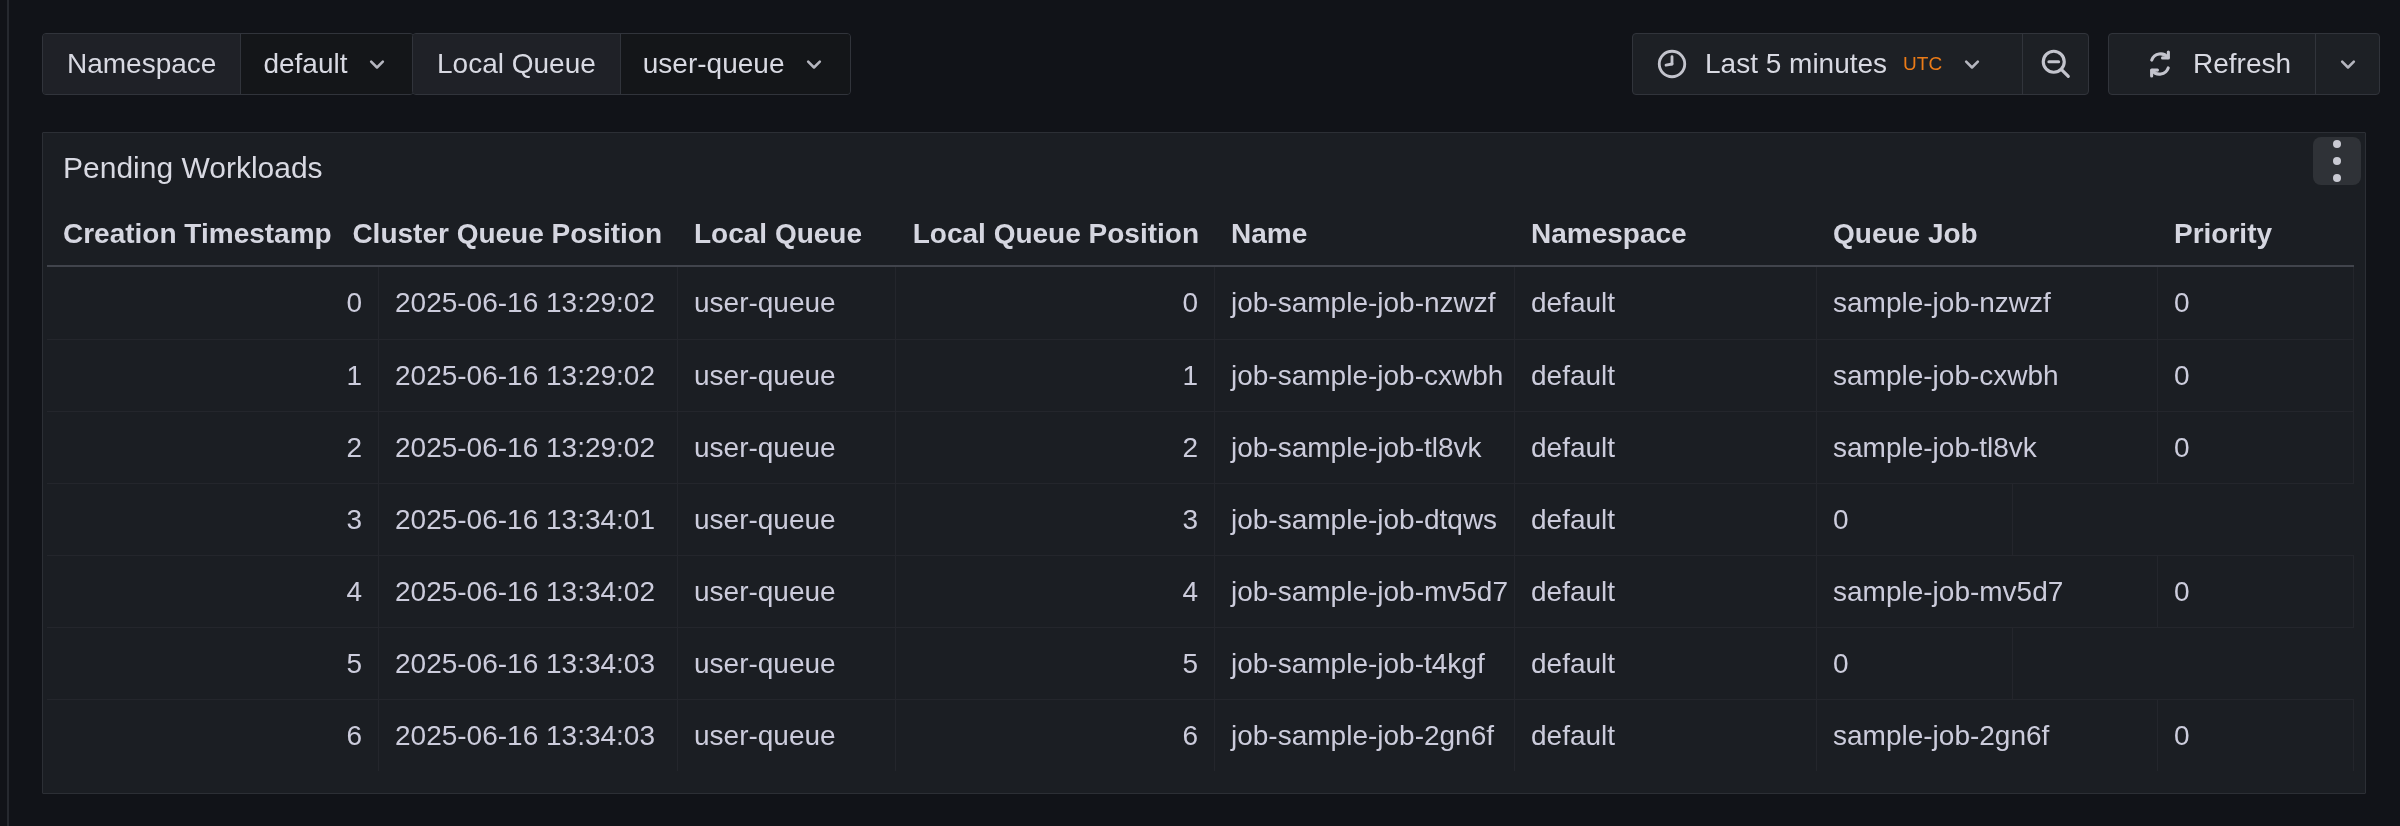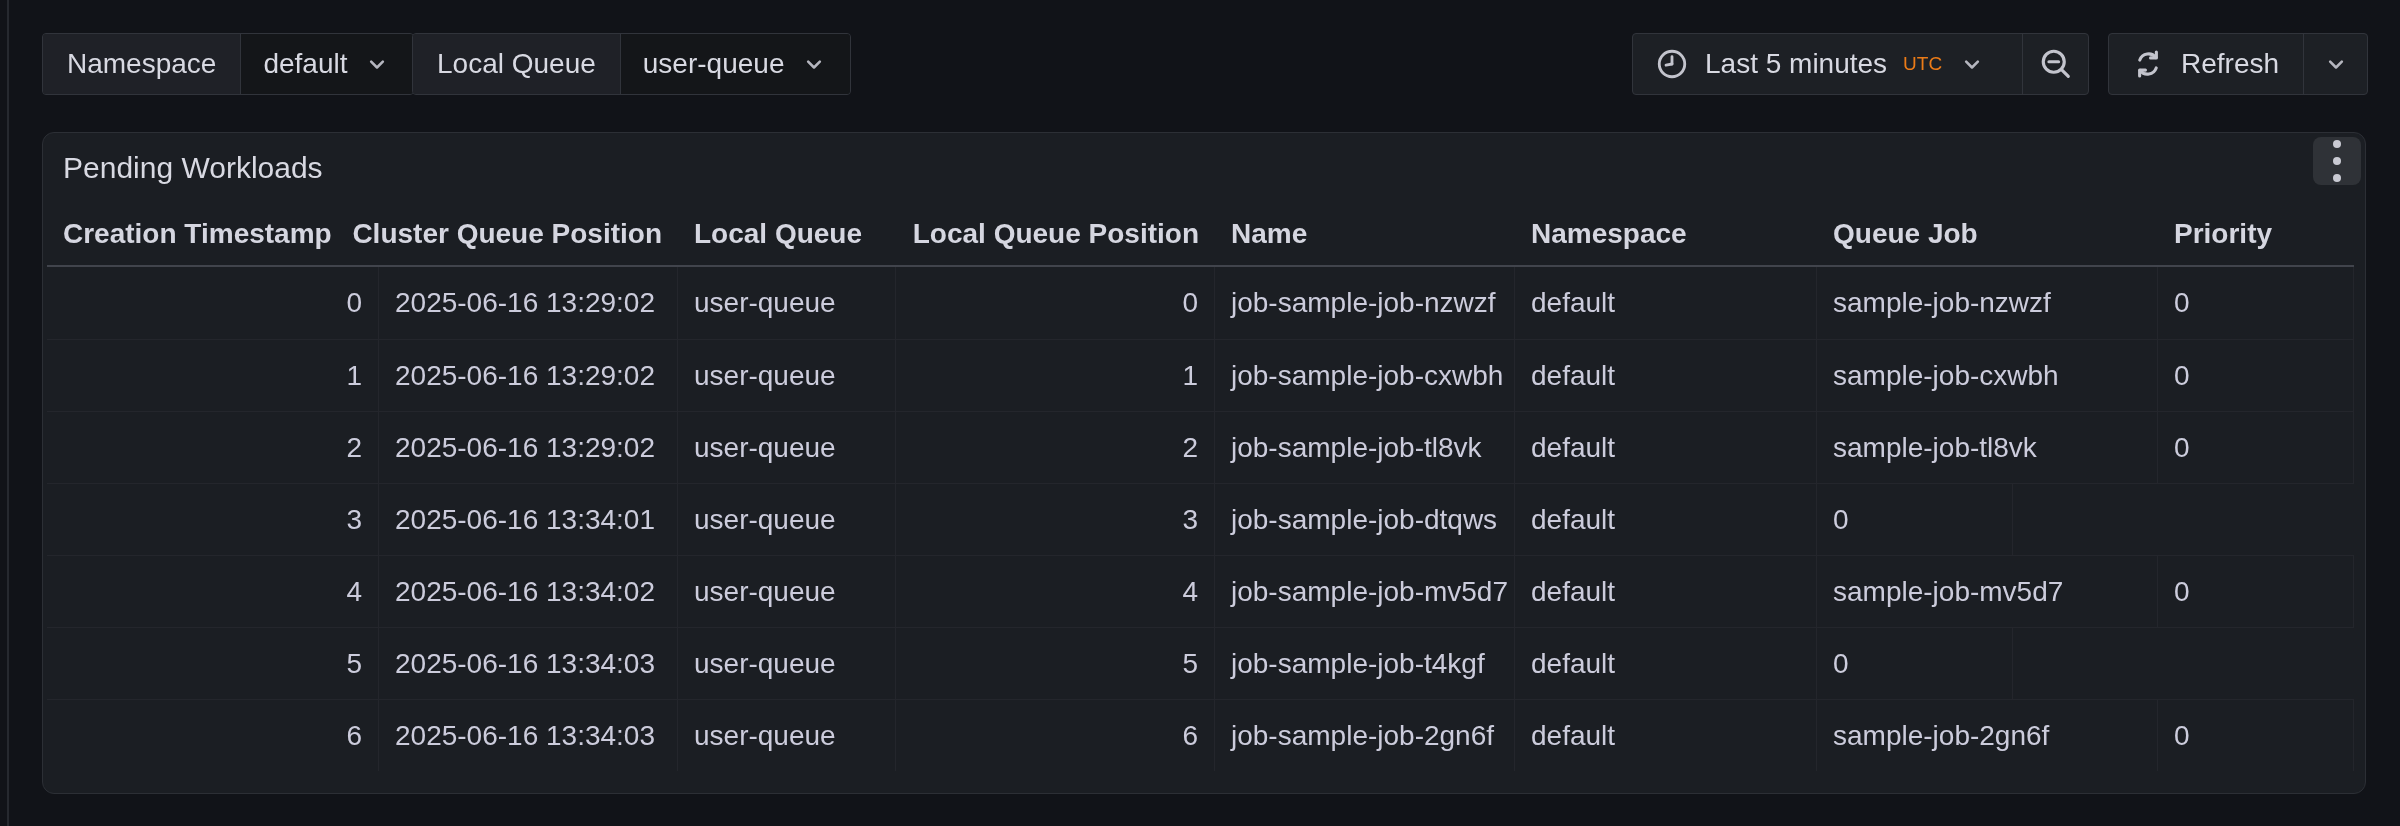--- a/index.html
+++ b/index.html
@@ -32,31 +32,31 @@
          border:1px solid var(--ctrl-border);border-radius:4px;overflow:hidden;background:var(--btn-bg);}
   .seg{display:flex;align-items:center;white-space:nowrap;}
   .seg + .seg{border-left:1px solid var(--ctrl-border);}
   .var-label{background:var(--ctrl-label-bg);padding:0 24px;font-size:28px;font-weight:500;color:var(--text-bright);}
   .var-value{background:var(--ctrl-value-bg);padding:0 22px;gap:16px;font-size:28px;color:var(--text-bright);cursor:pointer;}
   .btn{padding:0 22px;gap:16px;font-size:28px;font-weight:500;color:var(--text-bright);cursor:pointer;}
   .icon-btn{justify-content:center;cursor:pointer;}
   .ns-group{left:42px;}
   .lq-group{left:412px;}
   .time-group{left:1632px;}
-  .refresh-group{left:2108px;}
+  .refresh-group{left:2108px;padding-left:12px;}
   .time-btn{width:389px;}
   .zoomout-btn{width:66px;}
   .refresh-btn{width:194px;}
   .caret-btn{width:64px;}
   .tz{font-weight:400;font-size:19px;}
   svg{display:block;}
 
   
   .panel{position:absolute;left:42px;top:132px;width:2324px;height:662px;
-         background:var(--panel-bg);border:1px solid var(--panel-border);border-radius:12px;}
+         background:var(--panel-bg);border:1px solid var(--panel-border);border-radius:1px;}
   .panel-header{position:relative;height:70px;display:flex;align-items:center;padding-left:20px;}
   .panel-title{font-size:30px;font-weight:500;color:var(--text-bright);}
   .kebab{position:absolute;top:4px;right:4px;width:48px;height:48px;border-radius:8px;
          background:#2f3237;display:flex;flex-direction:column;align-items:center;justify-content:center;gap:9px;cursor:pointer;}
   .kebab .dot{width:8px;height:8px;border-radius:50%;background:#c9cad3;}
 
   
   .tbl{margin-left:4px;width:2307px;font-size:28px;}
   .tbl-header{display:flex;height:64px;border-bottom:2px solid var(--header-line);}
   .tbl-row{display:flex;height:72px;}

